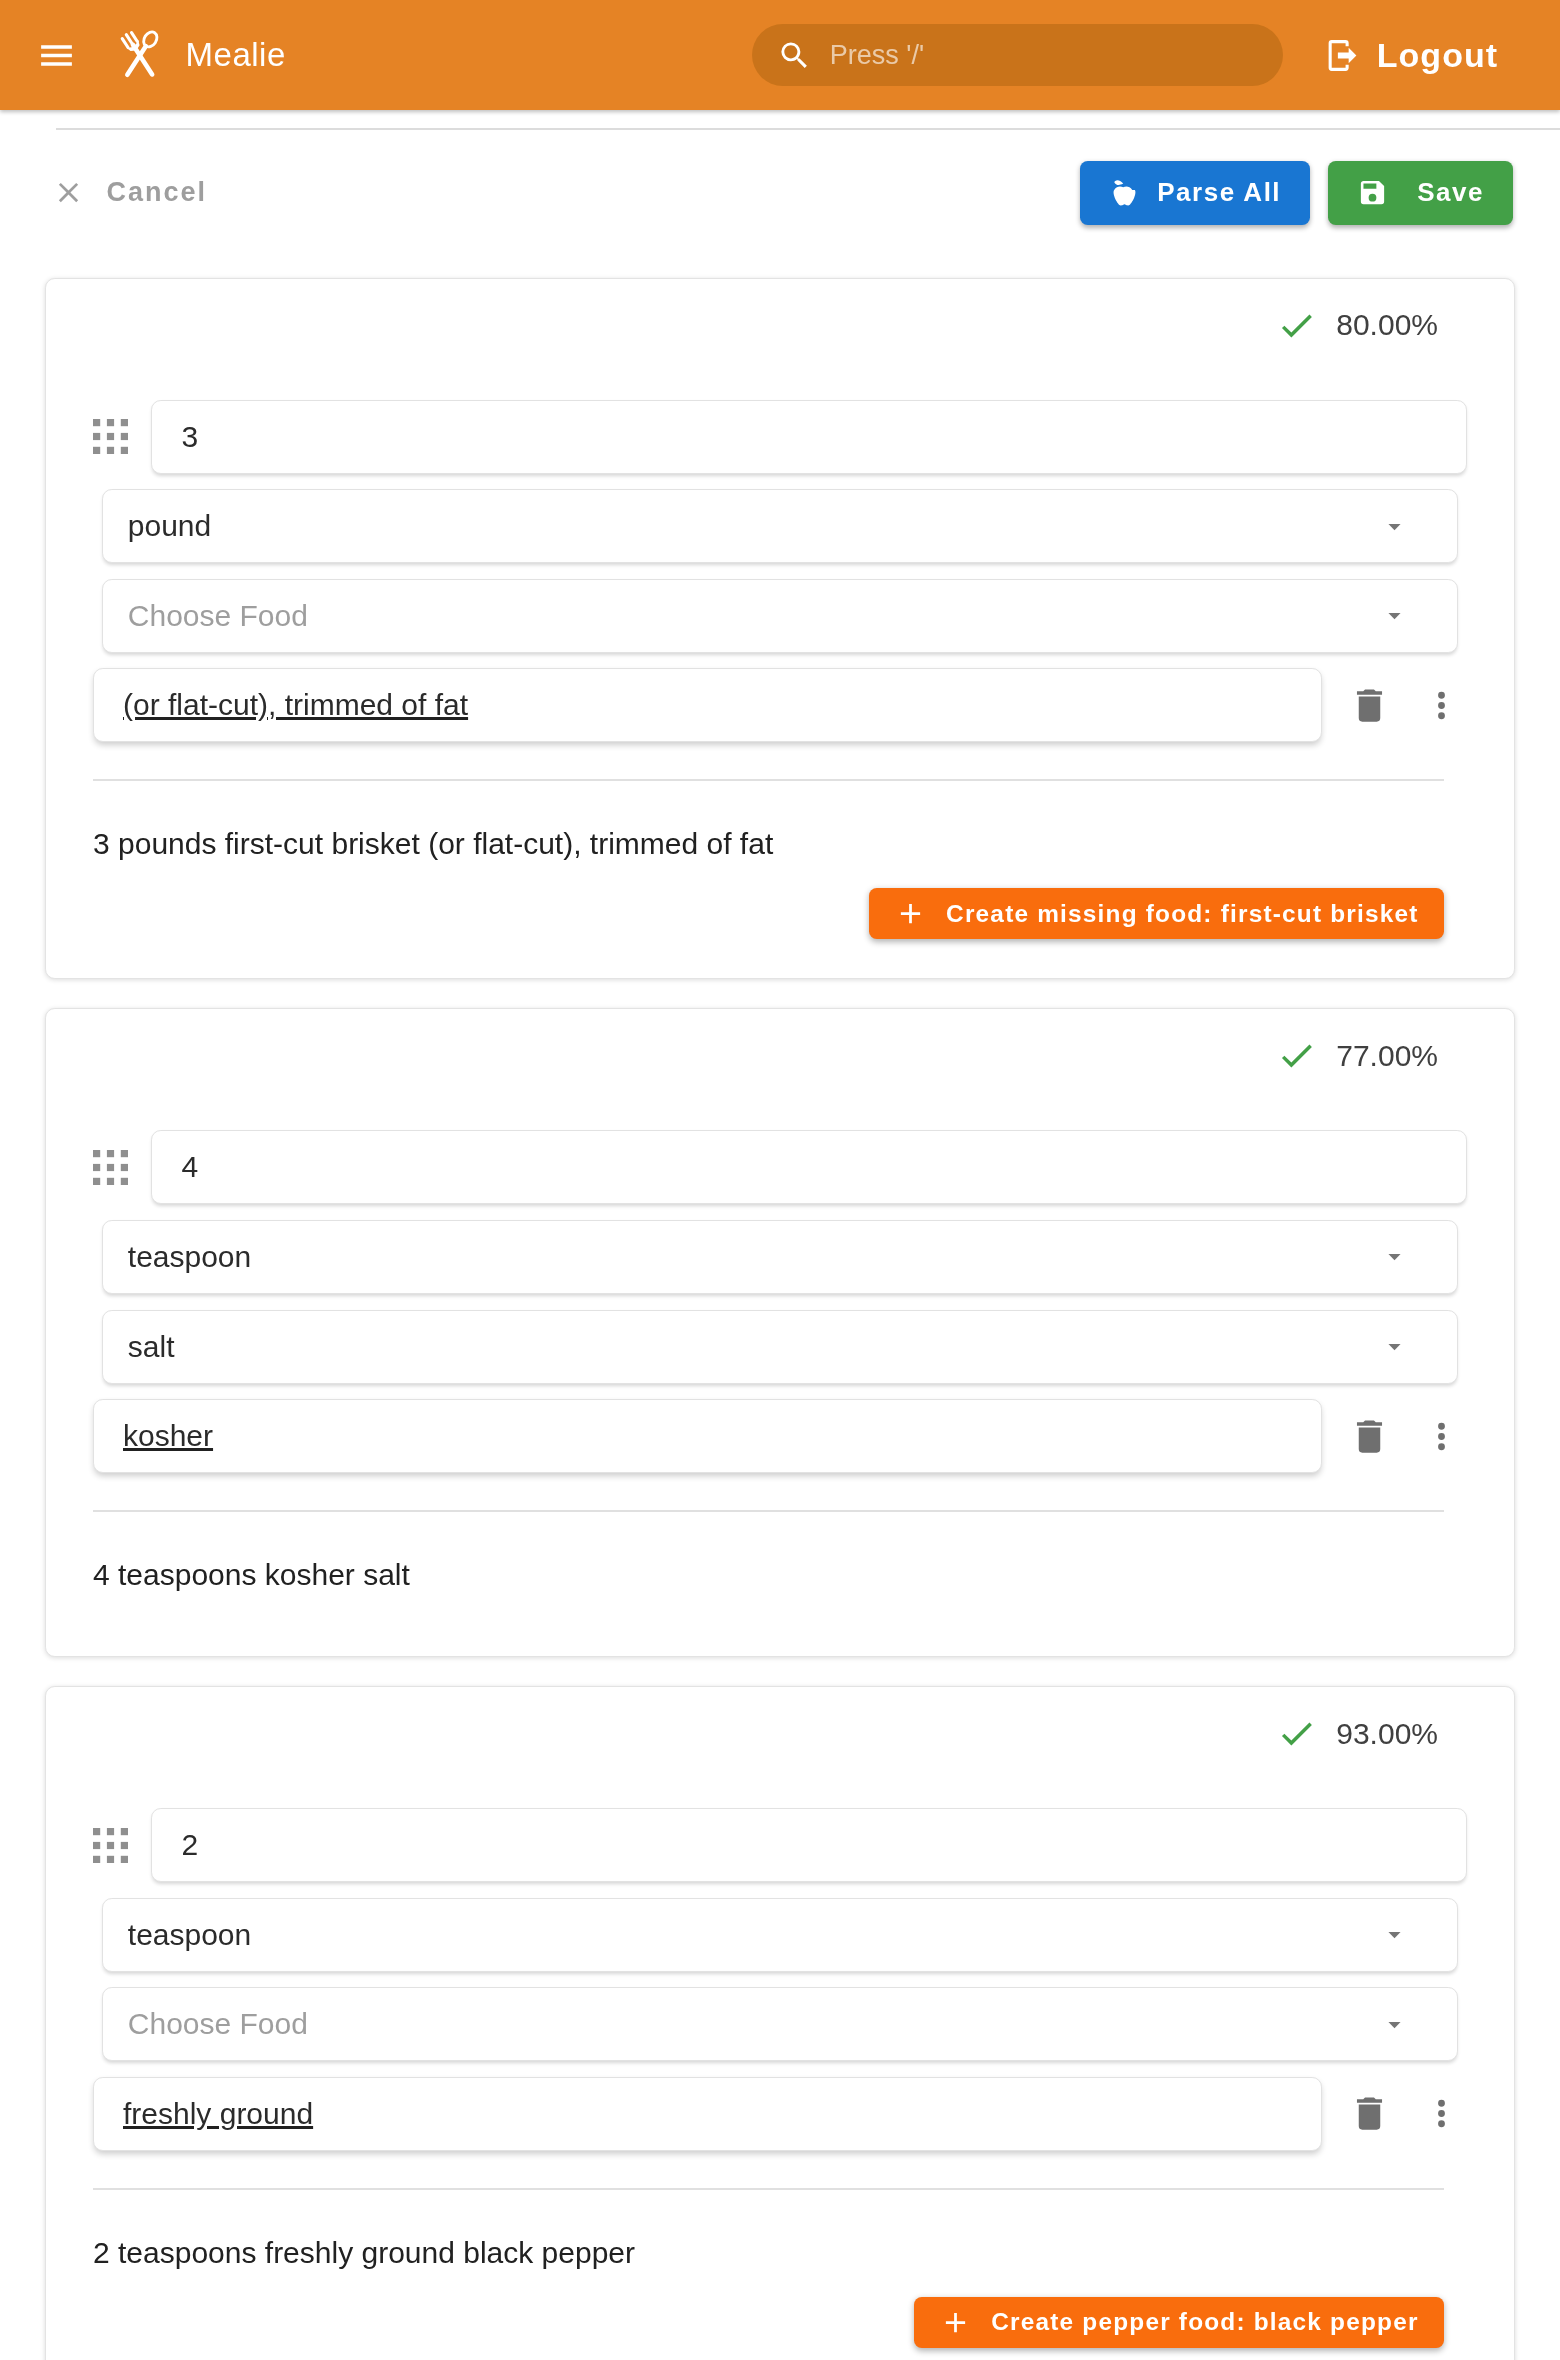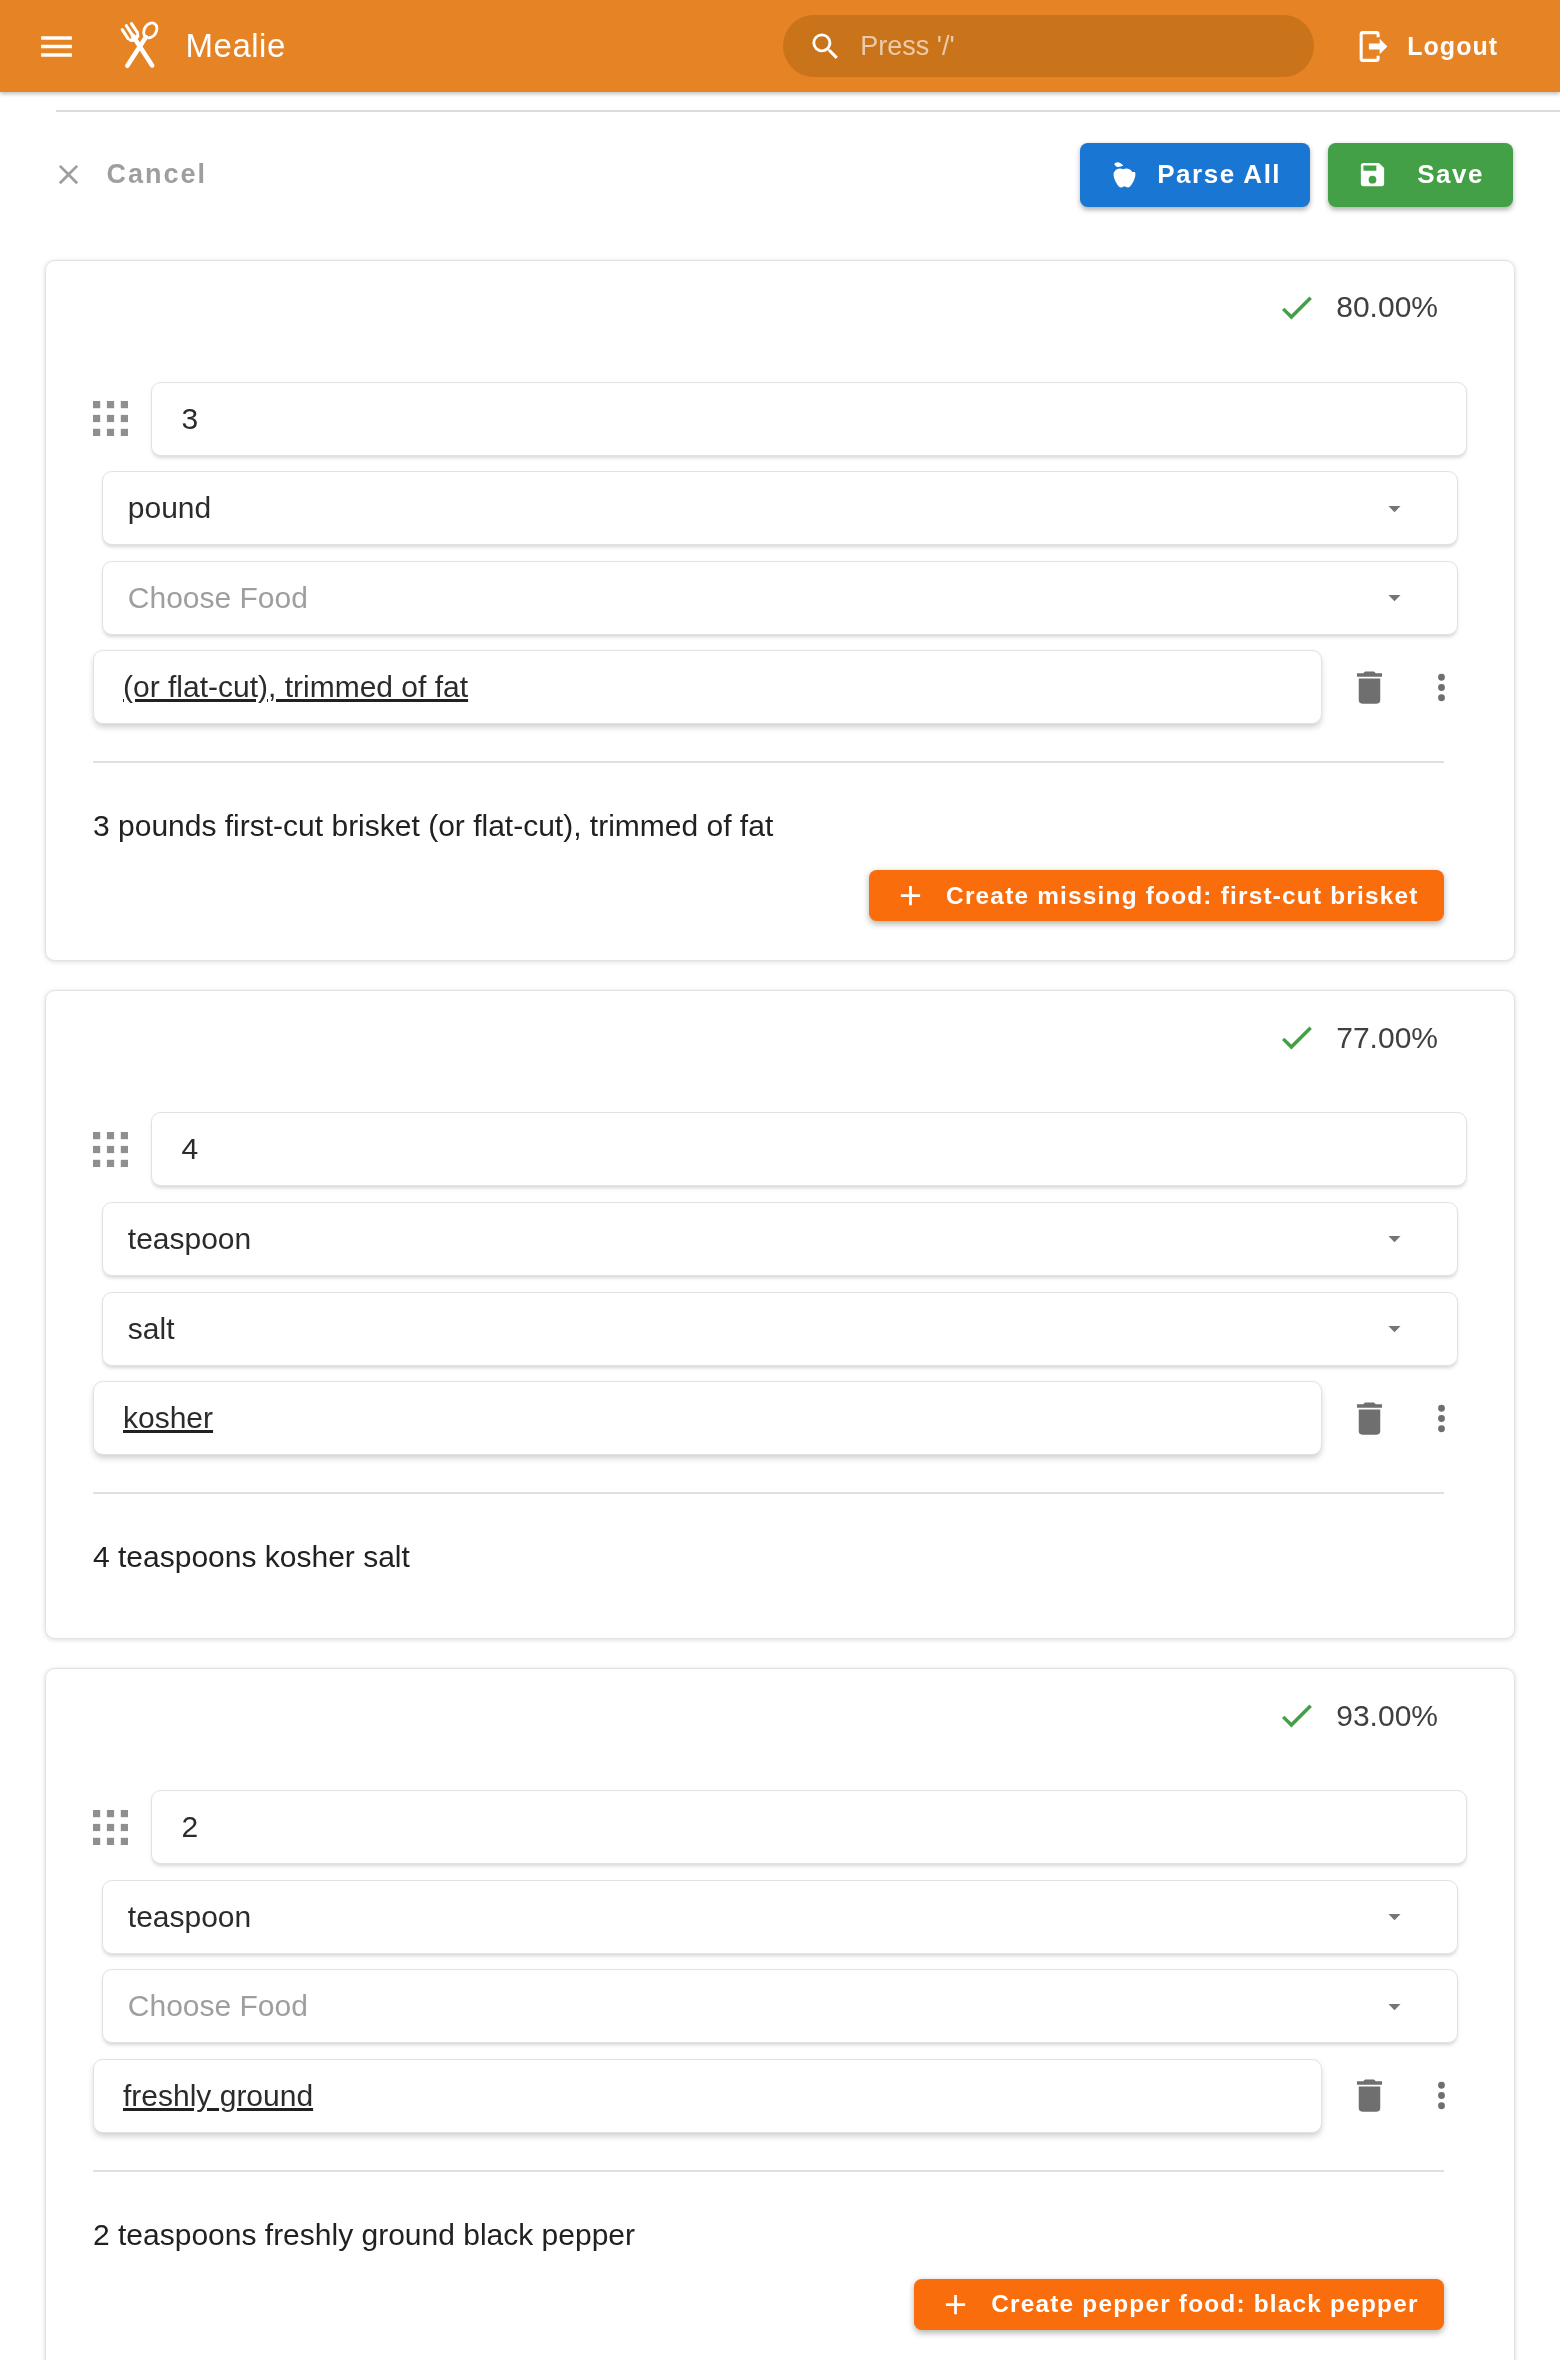--- a/index.html
+++ b/index.html
@@ -1,31 +1,31 @@
 <!DOCTYPE html>
 <html><head>
 <meta charset="utf-8">
 <style>
   * { margin:0; padding:0; box-sizing:border-box; }
   html,body { width:1560px; height:2360px; overflow:hidden; background:#fff;
               font-family:"Liberation Sans", sans-serif; color:#212121; }
 
   
-  .appbar { height:92px; background:#E58325; display:flex; align-items:center;
+  .appbar { height:110px; background:#E58325; display:flex; align-items:center;
             padding:0 62px 0 35px; box-shadow:0 2px 3.9px rgba(0,0,0,.25); position:relative; z-index:5;justify-content:space-between; }
   .appbar .menu-btn { width:43px; height:43px; border:none; background:transparent; cursor:pointer;
             display:flex; align-items:center; justify-content:center; margin-right:33px; }
   .logo { width:57px; height:57px; margin-right:17.6px; }
   .app-title { color:#fff; font-size:33px; font-weight:400; letter-spacing:0.5px; }
   .search-pill { margin-left:auto; width:531px; height:62px; border-radius:31px;
             background:#c9731a; display:flex; align-items:center; padding:0 25px; }
   .search-pill .ph { color:rgba(255,255,255,.62); font-size:27px; margin-left:17.6px; }
   .logout-btn { display:flex; align-items:center; background:transparent; border:none; cursor:pointer;
             margin-left:41px; }
-  .logout-btn span { color:#fff; font-size:25px; font-weight:600; letter-spacing:1px; margin-left:15.6px; }
+  .logout-btn span { color:#fff; font-size:34px; font-weight:600; letter-spacing:1px; margin-left:15.6px; }
 
   
   .top-divider { border-top:2px solid #dcdcdc; margin-left:56px; margin-top:17.6px; }
   .toolbar { display:flex; align-items:center; padding:31px 47px 0 52px; }
   .cancel-btn { display:flex; align-items:center; background:transparent; border:none; cursor:pointer; }
   .cancel-btn span { color:#9e9e9e; font-size:27px; font-weight:600; letter-spacing:2px; margin-left:21.5px; }
   .toolbar .spacer { flex:1; }
   .btn { display:flex; align-items:center; justify-content:center; height:64px; border:none; cursor:pointer;
          border-radius:7.8px; color:#fff; font-size:26px; font-weight:700; letter-spacing:1.5px;
          font-family:"Liberation Sans", sans-serif; padding:0 29px;

